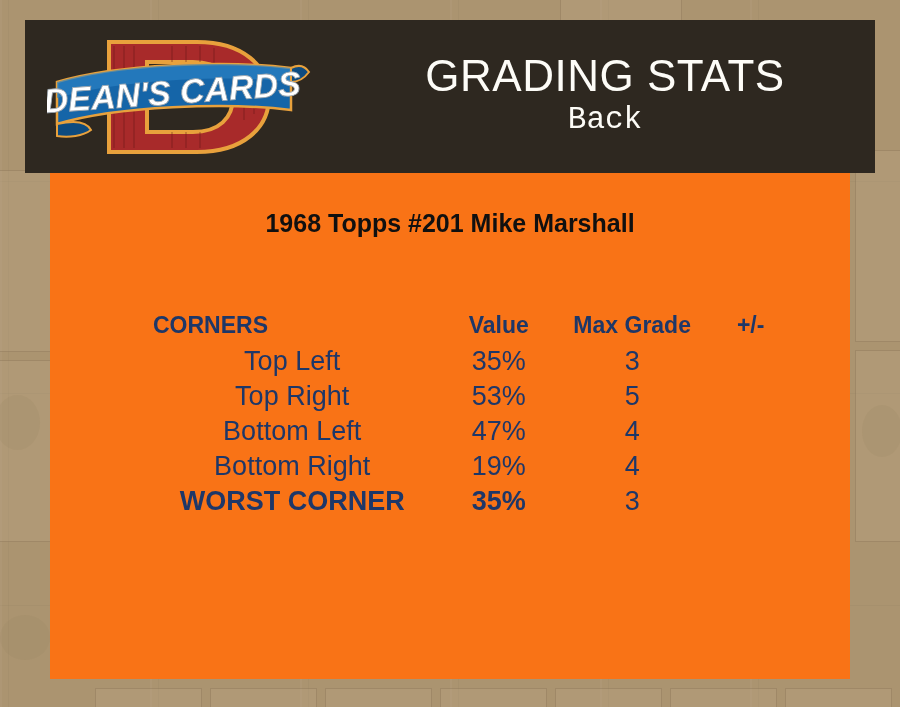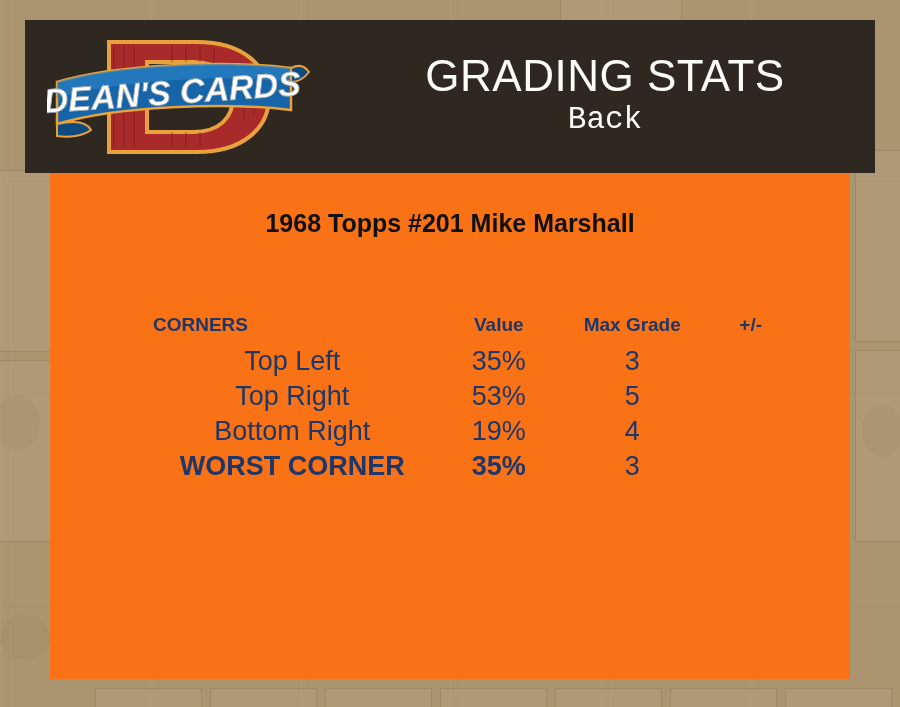--- a/index.html
+++ b/index.html
@@ -134,21 +134,21 @@
   }
   .stats th, .stats td {
     padding: 0;
     font-weight: normal;
     font-size: 27px;
     line-height: 35px;
     color: #1e3768;
   }
   .stats th {
     font-weight: bold;
-    font-size: 19px;
+    font-size: 23px;
     line-height: 38px;
   }
   .col-label   { width: 290px; text-align: center; }
   .col-value   { width: 120px; text-align: center; }
   .col-grade   { width: 150px; text-align: center; }
   .col-plus    { width: 90px;  text-align: center; }
 
   .stats th.col-label { text-align: left; padding-left: 8px; }
 
   tr.worst td.col-label,
@@ -265,20 +265,26 @@
           <td class="col-grade">3</td>
           <td class="col-plus"></td>
         </tr>
         <tr>
           <td class="col-label">Top Right</td>
           <td class="col-value">53%</td>
           <td class="col-grade">5</td>
           <td class="col-plus"></td>
         </tr>
         <tr>
+          <td class="col-label">Bottom Left</td>
+          <td class="col-value">47%</td>
+          <td class="col-grade">4</td>
+          <td class="col-plus"></td>
+        </tr>
+        <tr>
           <td class="col-label">Bottom Right</td>
           <td class="col-value">19%</td>
           <td class="col-grade">4</td>
           <td class="col-plus"></td>
         </tr>
         <tr class="worst">
           <td class="col-label">WORST CORNER</td>
           <td class="col-value">35%</td>
           <td class="col-grade">3</td>
           <td class="col-plus"></td>

